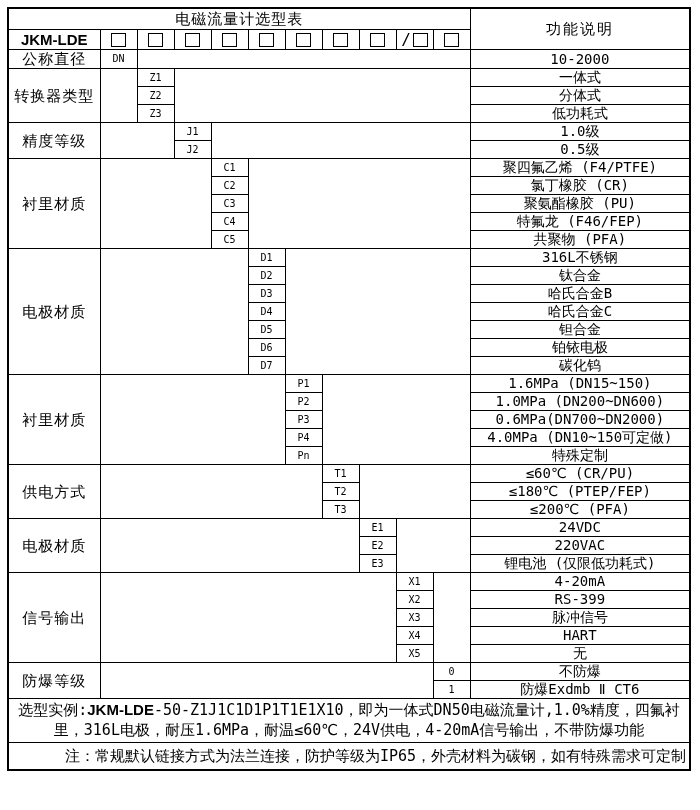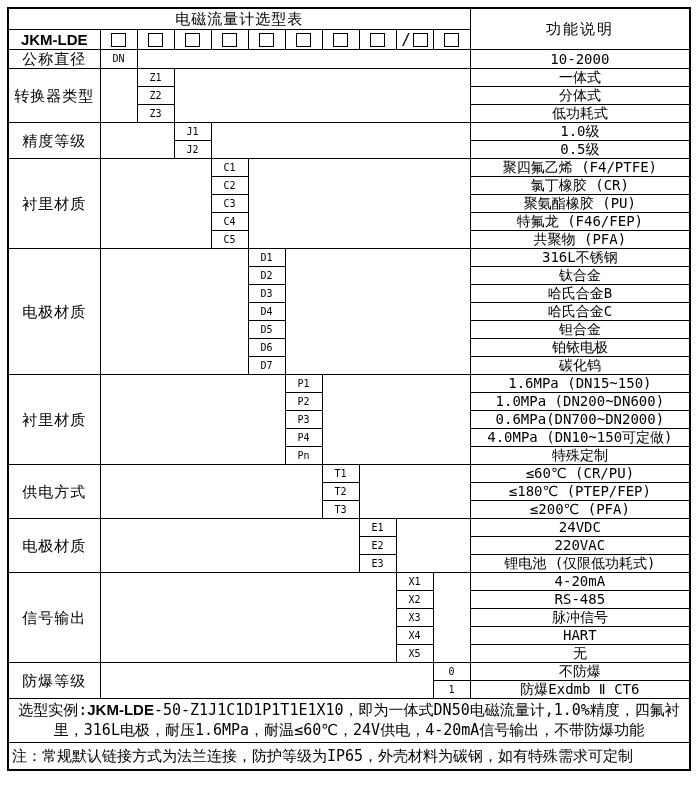--- a/index.html
+++ b/index.html
@@ -16,21 +16,21 @@
   .cat-cell{font-size:15px;letter-spacing:1px;text-align:center;}
   .code-cell{font-size:10px;}
   .desc-cell{font-size:14px;margin-left:48px;}
   .empty-cell{background:#fff;}
   .checkbox{display:inline-block;width:13px;height:12px;border:1.5px solid #000;
             vertical-align:middle;background:#fff;}
   .slash{font-size:16px;display:inline-block;margin-right:2px;vertical-align:middle;}
   .example-cell{white-space:normal;font-size:15px;height:38px;
                 line-height:1.32;padding:1px 3px;}
   .example-cell b{font-family:"Liberation Sans","DejaVu Sans",sans-serif;font-weight:bold;}
-  .note-cell{white-space:normal;text-align:left;font-size:15px;height:24px;padding:1px 3px;}
+  .note-cell{white-space:normal;text-align:right;font-size:15px;height:24px;padding:1px 3px;}
 </style>
 </head>
 <body>
 
 <div class="sheet">
   <table>
     <colgroup>
       <col style="width:92px">
       <col style="width:37px">
         <col style="width:37px">
@@ -208,21 +208,21 @@
         </tr>
         <tr>
           <td class="cat-cell" rowspan="5">信号输出</td>
           <td class="empty-cell" rowspan="5" colspan="8"></td>
           <td class="code-cell">X1</td>
           <td class="empty-cell" rowspan="5" colspan="1"></td>
           <td class="desc-cell">4-20mA</td>
         </tr>
         <tr>
           <td class="code-cell">X2</td>
-          <td class="desc-cell">RS-485</td>
+          <td class="desc-cell">RS-399</td>
         </tr>
         <tr>
           <td class="code-cell">X3</td>
           <td class="desc-cell">脉冲信号</td>
         </tr>
         <tr>
           <td class="code-cell">X4</td>
           <td class="desc-cell">HART</td>
         </tr>
         <tr>

